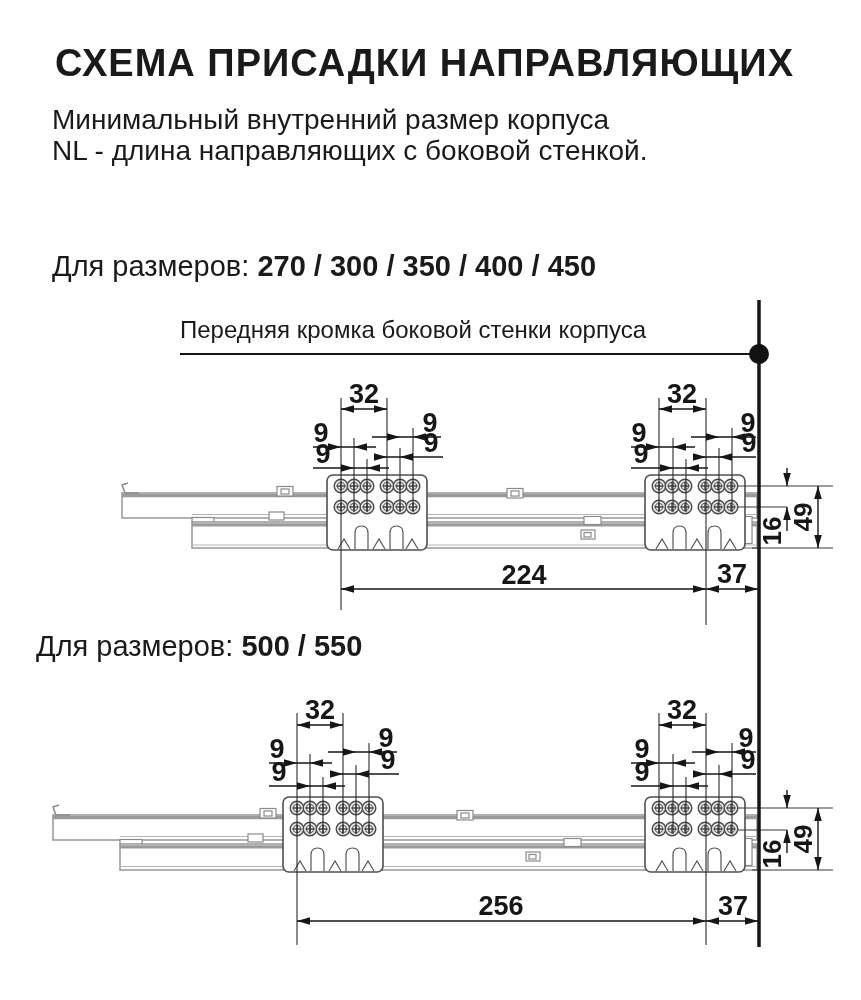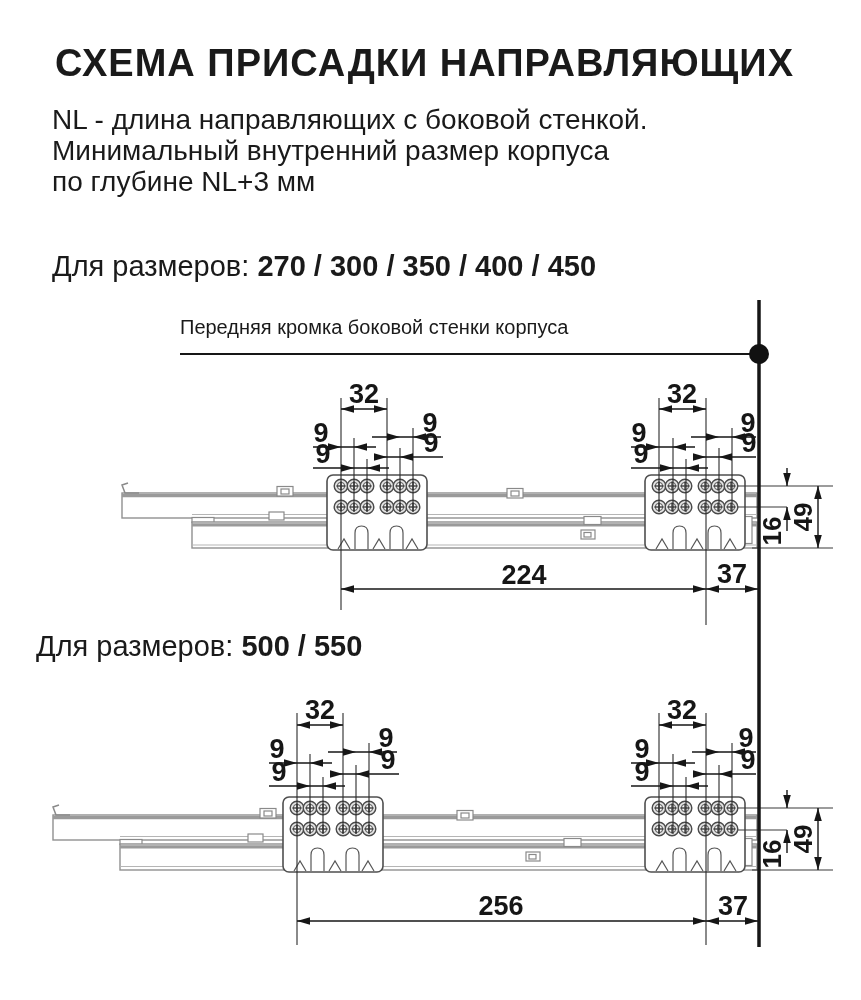--- a/index.html
+++ b/index.html
@@ -5,41 +5,40 @@
   html,body{margin:0;padding:0;background:#ffffff;}
   body{width:861px;height:1000px;position:relative;overflow:hidden;
        font-family:"Liberation Sans",sans-serif;color:#1a1a1a;}
   .abs{position:absolute;}
   .page-title{left:55px;top:42px;font-size:38px;font-weight:bold;letter-spacing:1px;white-space:nowrap;text-align:right;}
   .desc{left:52px;top:104px;font-size:28px;line-height:31px;white-space:nowrap;}
   .sizes-line{font-size:29px;white-space:nowrap;}
   .sizes-line .bold{font-weight:bold;margin-top:12px;}
   #sizes-1{left:52px;top:250px;}
   #sizes-2{left:36px;top:630px;}
-  .front-label{left:180px;top:316px;font-size:20px;white-space:nowrap;}
+  .front-label{left:180px;top:316px;font-size:24px;white-space:nowrap;}
   svg{position:absolute;left:0;top:0;}
   svg text{font-family:"Liberation Sans",sans-serif;font-weight:bold;font-size:27px;fill:#161616;text-anchor:middle;}
   svg text.vdim{font-size:26px;}
   .dimline{stroke:#161616;stroke-width:1.4;}
   .extline{stroke:#2a2a2a;stroke-width:1.1;}
   .leader{stroke:#3a3a3a;stroke-width:1.2;}
   .railEdge{stroke:#909090;stroke-width:1.4;fill:#ffffff;}
   .railBand{stroke:#9a9a9a;stroke-width:3.2;}
   .railInner{stroke:#b5b5b5;stroke-width:1;}
   .clip{stroke:#8a8a8a;stroke-width:1.2;fill:#ffffff;}
 </style>
 </head>
 <body>
 
 <div class="abs page-title">СХЕМА ПРИСАДКИ НАПРАВЛЯЮЩИХ</div>
 
 <div class="abs desc">
+  <div>Минимальный внутренний размер корпуса</div>
   <div>NL - длина направляющих с боковой стенкой.</div>
-  <div>Минимальный внутренний размер корпуса</div>
-  <div>по глубине NL+3 мм</div>
 </div>
 
 <div class="abs sizes-line" id="sizes-1">
   <span>Для размеров:</span>
   <span class="bold">270 / 300 / 350 / 400 / 450</span>
 </div>
 
 <div class="abs front-label">Передняя кромка боковой стенки корпуса</div>
 
 <div class="abs sizes-line" id="sizes-2">

